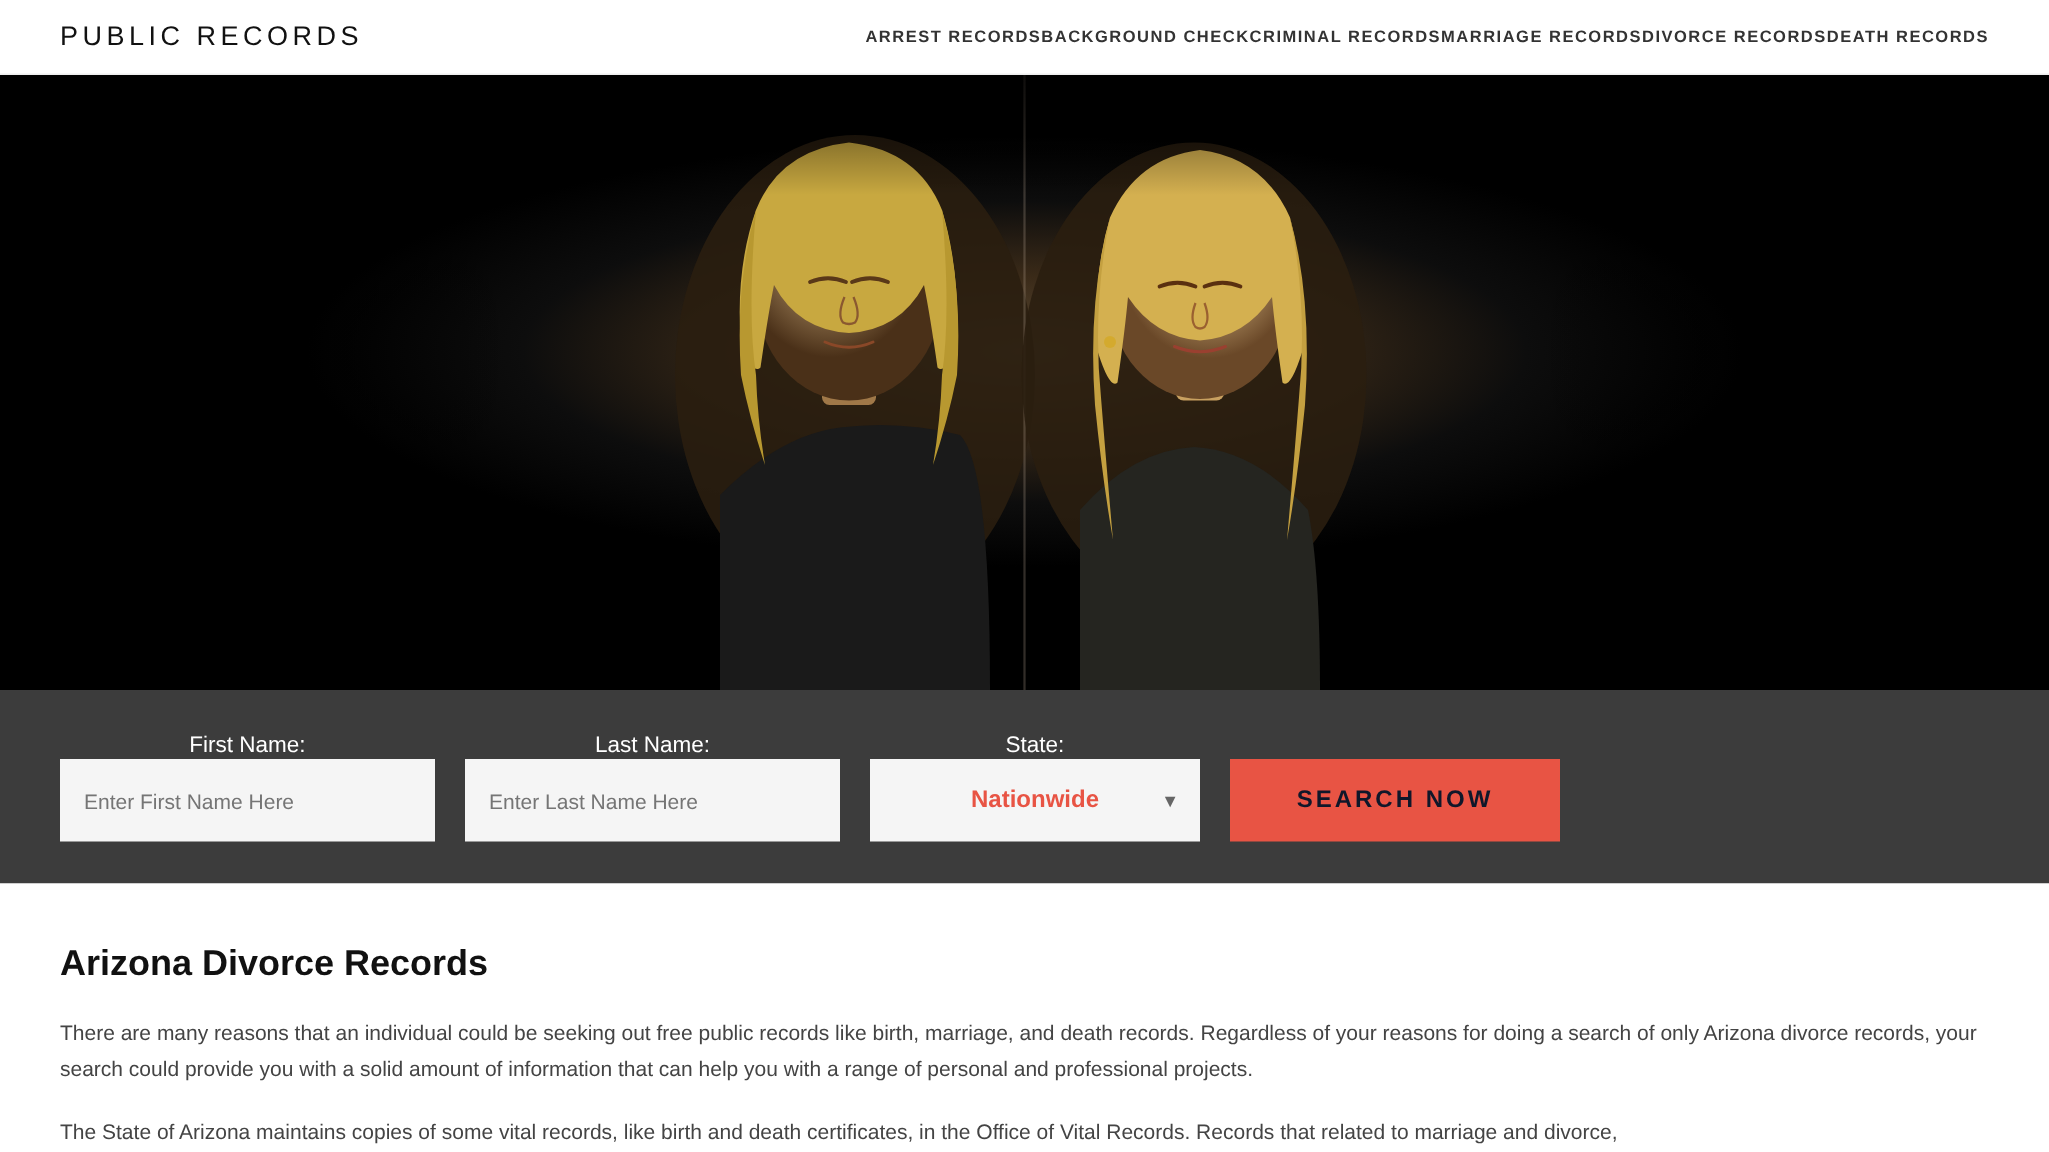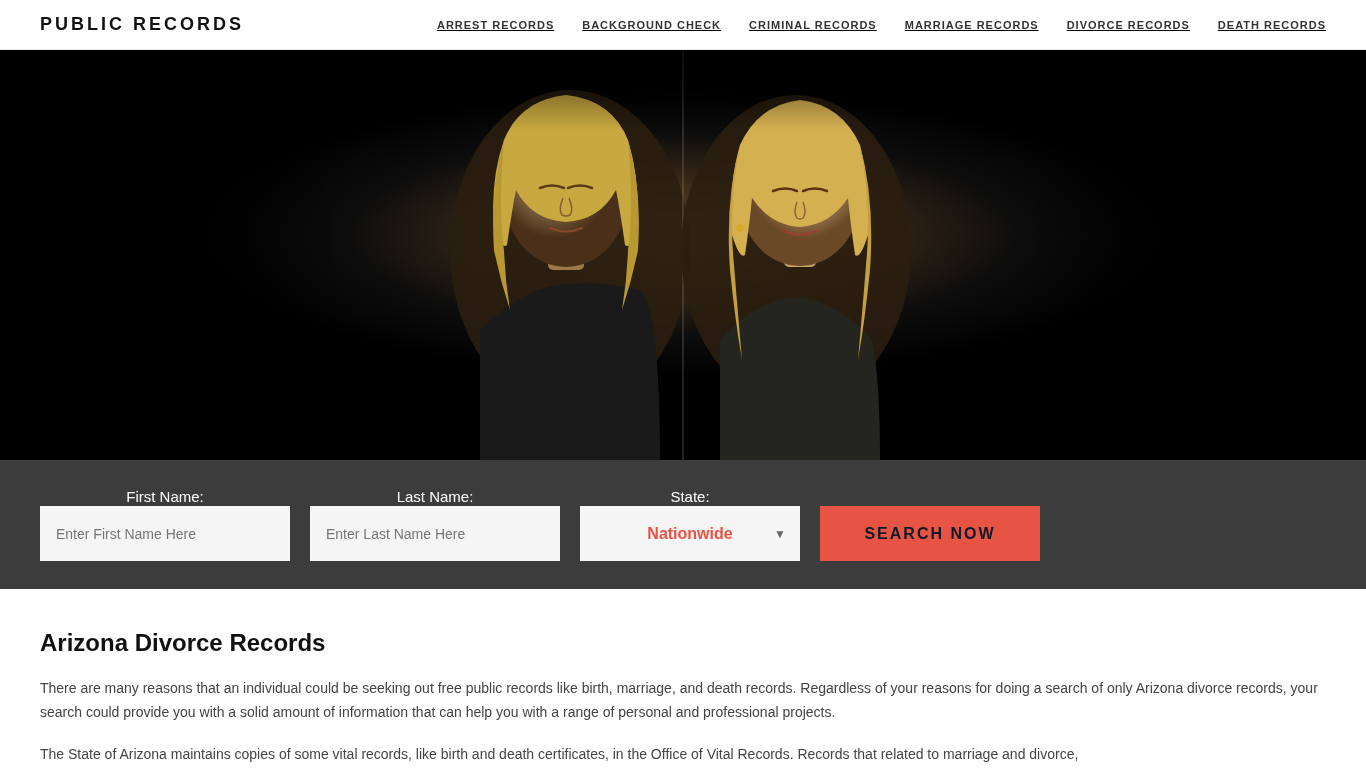--- a/index.html
+++ b/index.html
@@ -21,31 +21,29 @@
       align-items: center;
       justify-content: space-between;
       padding: 0 40px;
       height: 50px;
       background: #fff;
       border-bottom: 1px solid #eee;
     }
 
     .logo {
       font-size: 18px;
-      font-weight: 700;
+      font-weight: 400;
       letter-spacing: 3px;
       color: #111;
       text-transform: uppercase;
     }
 
     .nav {
       display: flex;
-      gap: 28px;
       align-items: flex-start;
-      text-decoration: underline;
     }
 
     .nav-item {
       font-size: 11px;
       font-weight: 700;
       letter-spacing: 1px;
       color: #333;
       text-transform: uppercase;
       cursor: pointer;
       white-space: nowrap;

